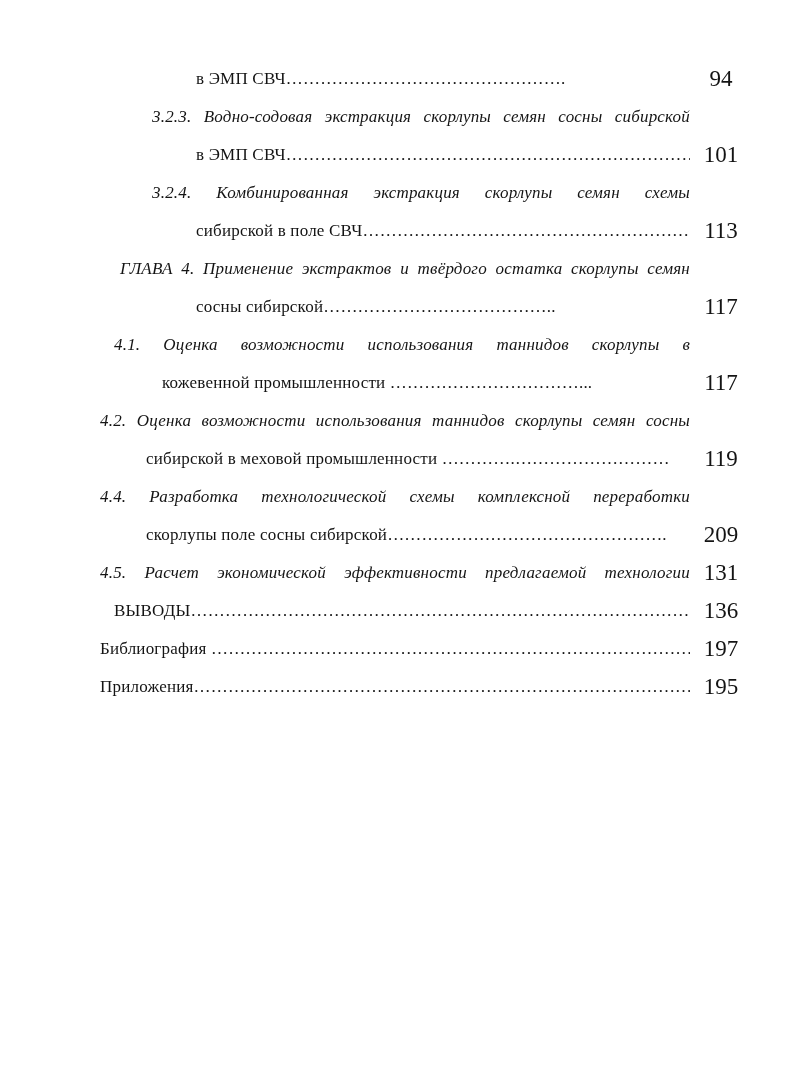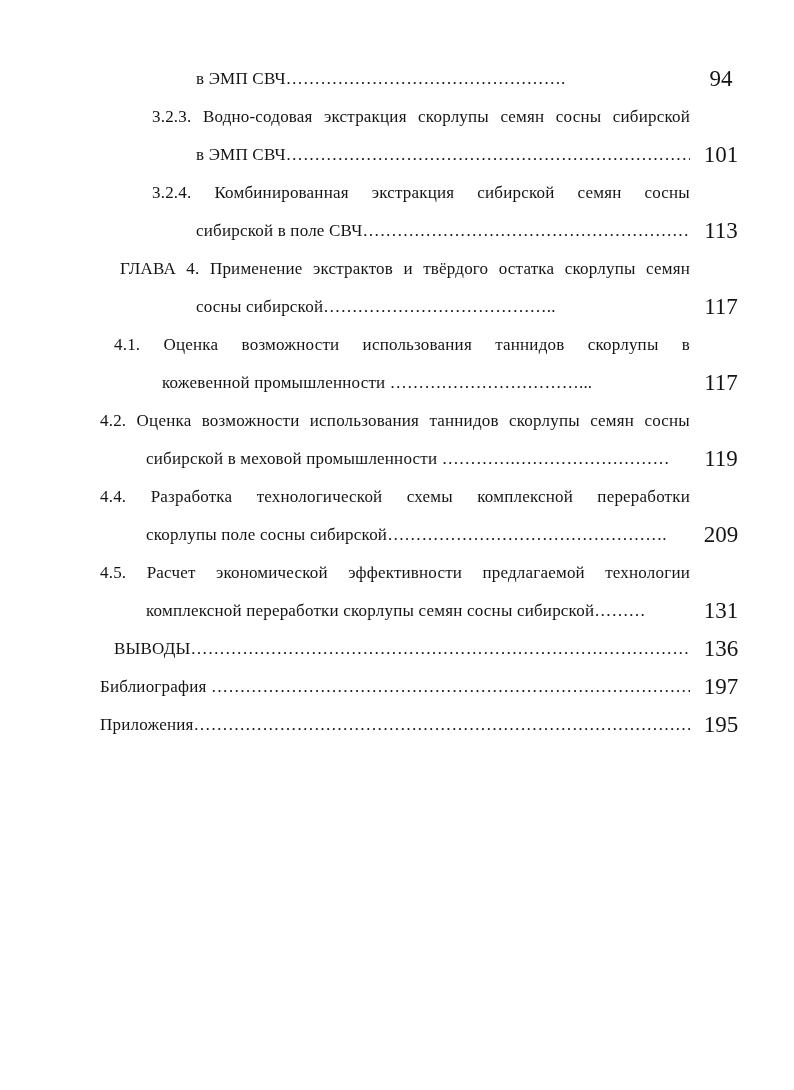--- a/index.html
+++ b/index.html
@@ -25,20 +25,21 @@
   .toc-line {
     font-size: 17px;
     line-height: 38px;
     white-space: nowrap;
     overflow: hidden;
     letter-spacing: 0.2px;
   }
   .toc-line.spread {
     text-align: justify;
     text-align-last: justify;
+    font-style: italic;
   }
   .toc-page {
     flex: 0 0 62px;
     text-align: center;
     font-size: 23px;
     line-height: 38px;
   }
   .i0 { padding-left: 0; }
   .i1 { padding-left: 14px; }
   .i2 { padding-left: 20px; }
@@ -60,21 +61,21 @@
       </div>
       <div class="toc-row">
         <div class="toc-text">
           <div class="toc-line i3 spread">3.2.3. Водно-содовая экстракция скорлупы семян сосны сибирской</div>
           <div class="toc-line i5">в ЭМП СВЧ……………………………………………………………….</div>
         </div>
         <div class="toc-page">101</div>
       </div>
       <div class="toc-row">
         <div class="toc-text">
-          <div class="toc-line i3 spread">3.2.4. Комбинированная экстракция сибирской семян сосны</div>
+          <div class="toc-line i3 spread">3.2.4. Комбинированная экстракция скорлупы семян схемы</div>
           <div class="toc-line i5">сибирской в поле СВЧ…………………………………………………..</div>
         </div>
         <div class="toc-page">113</div>
       </div>
       <div class="toc-row">
         <div class="toc-text">
           <div class="toc-line i2 spread">ГЛАВА 4. Применение экстрактов и твёрдого остатка скорлупы семян</div>
           <div class="toc-line i5">сосны сибирской…………………………………..</div>
         </div>
         <div class="toc-page">117</div>
@@ -96,21 +97,20 @@
       <div class="toc-row">
         <div class="toc-text">
           <div class="toc-line i0 spread">4.4. Разработка технологической схемы комплексной переработки</div>
           <div class="toc-line i6">скорлупы поле сосны сибирской………………………………………….</div>
         </div>
         <div class="toc-page">209</div>
       </div>
       <div class="toc-row">
         <div class="toc-text">
           <div class="toc-line i0 spread">4.5. Расчет экономической эффективности предлагаемой технологии</div>
-          <div class="toc-line i6">комплексной переработки скорлупы семян сосны сибирской………</div>
         </div>
         <div class="toc-page">131</div>
       </div>
       <div class="toc-row">
         <div class="toc-text">
           <div class="toc-line i1">ВЫВОДЫ…………………………………………………………………………………….</div>
         </div>
         <div class="toc-page">136</div>
       </div>
       <div class="toc-row">

